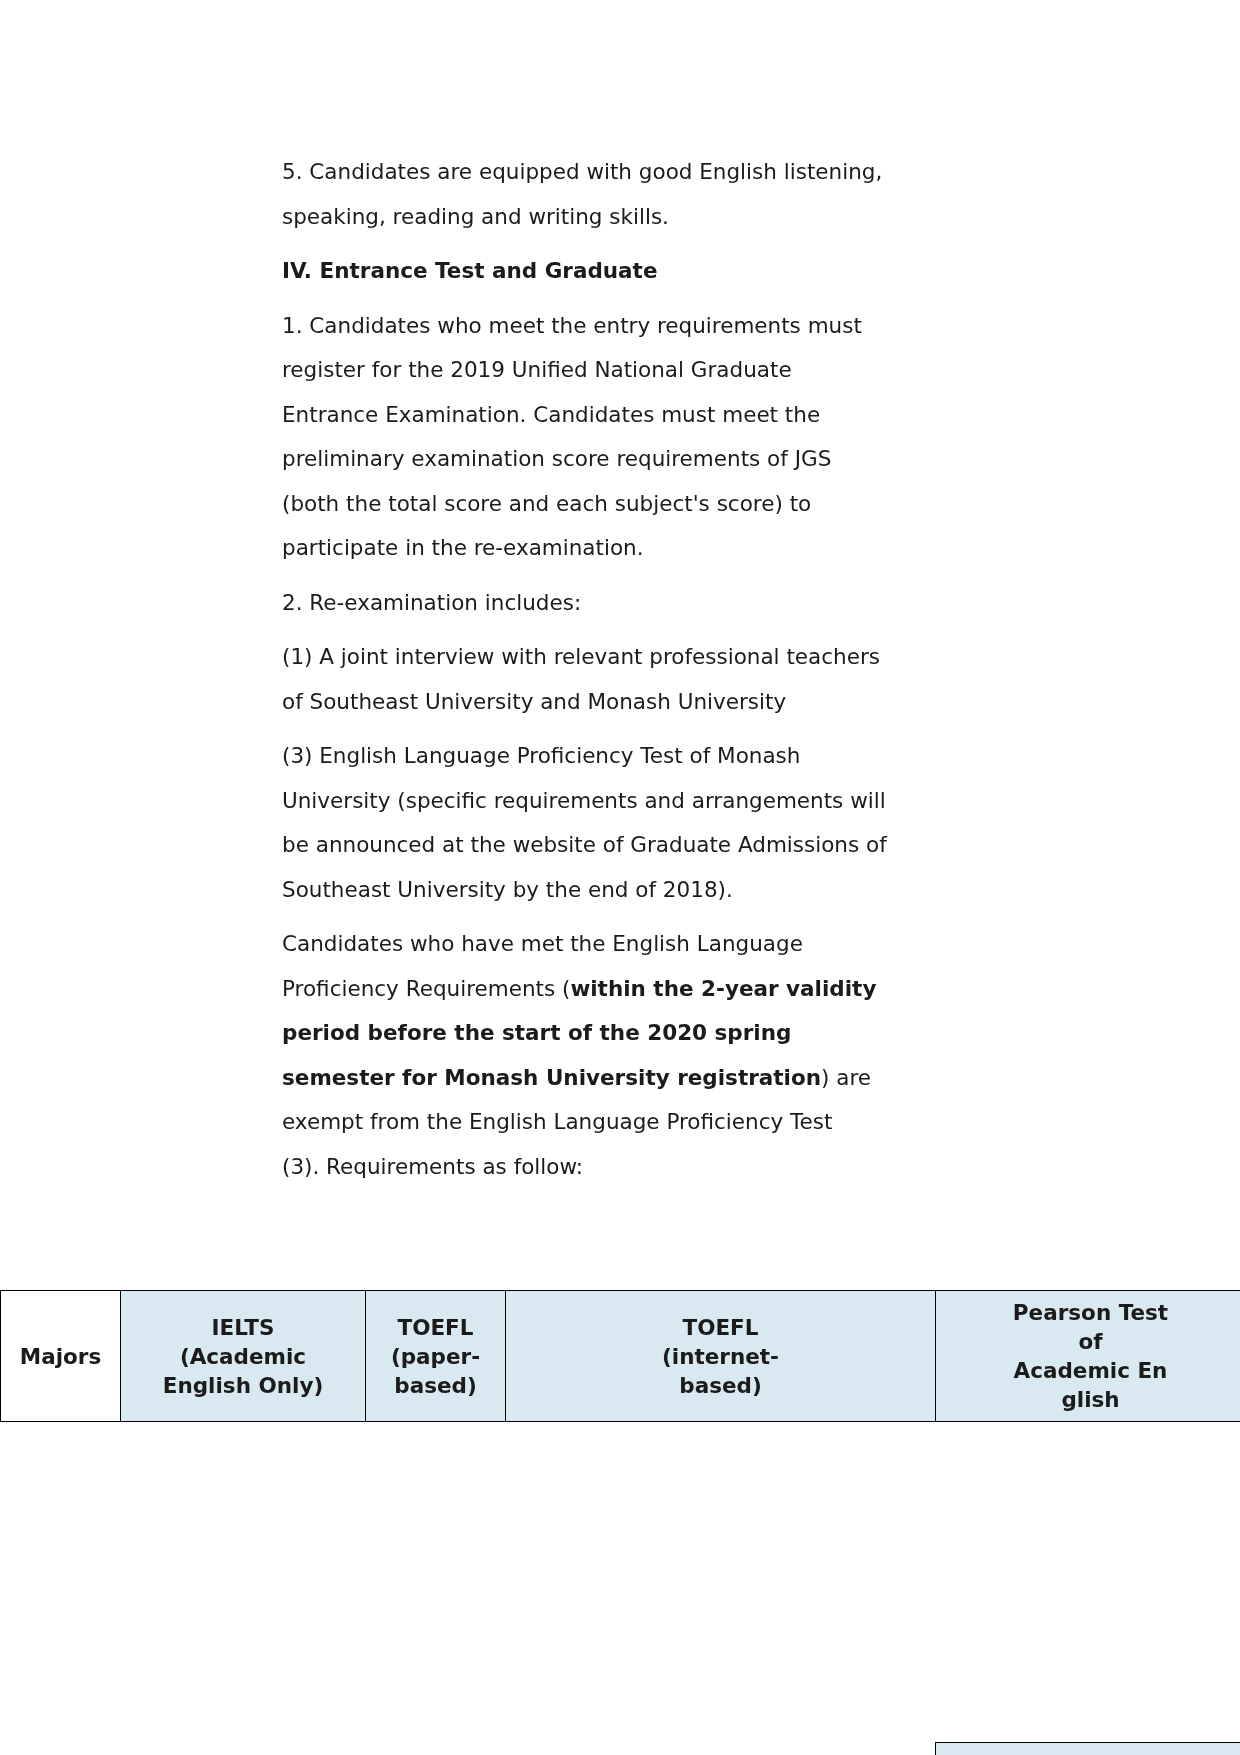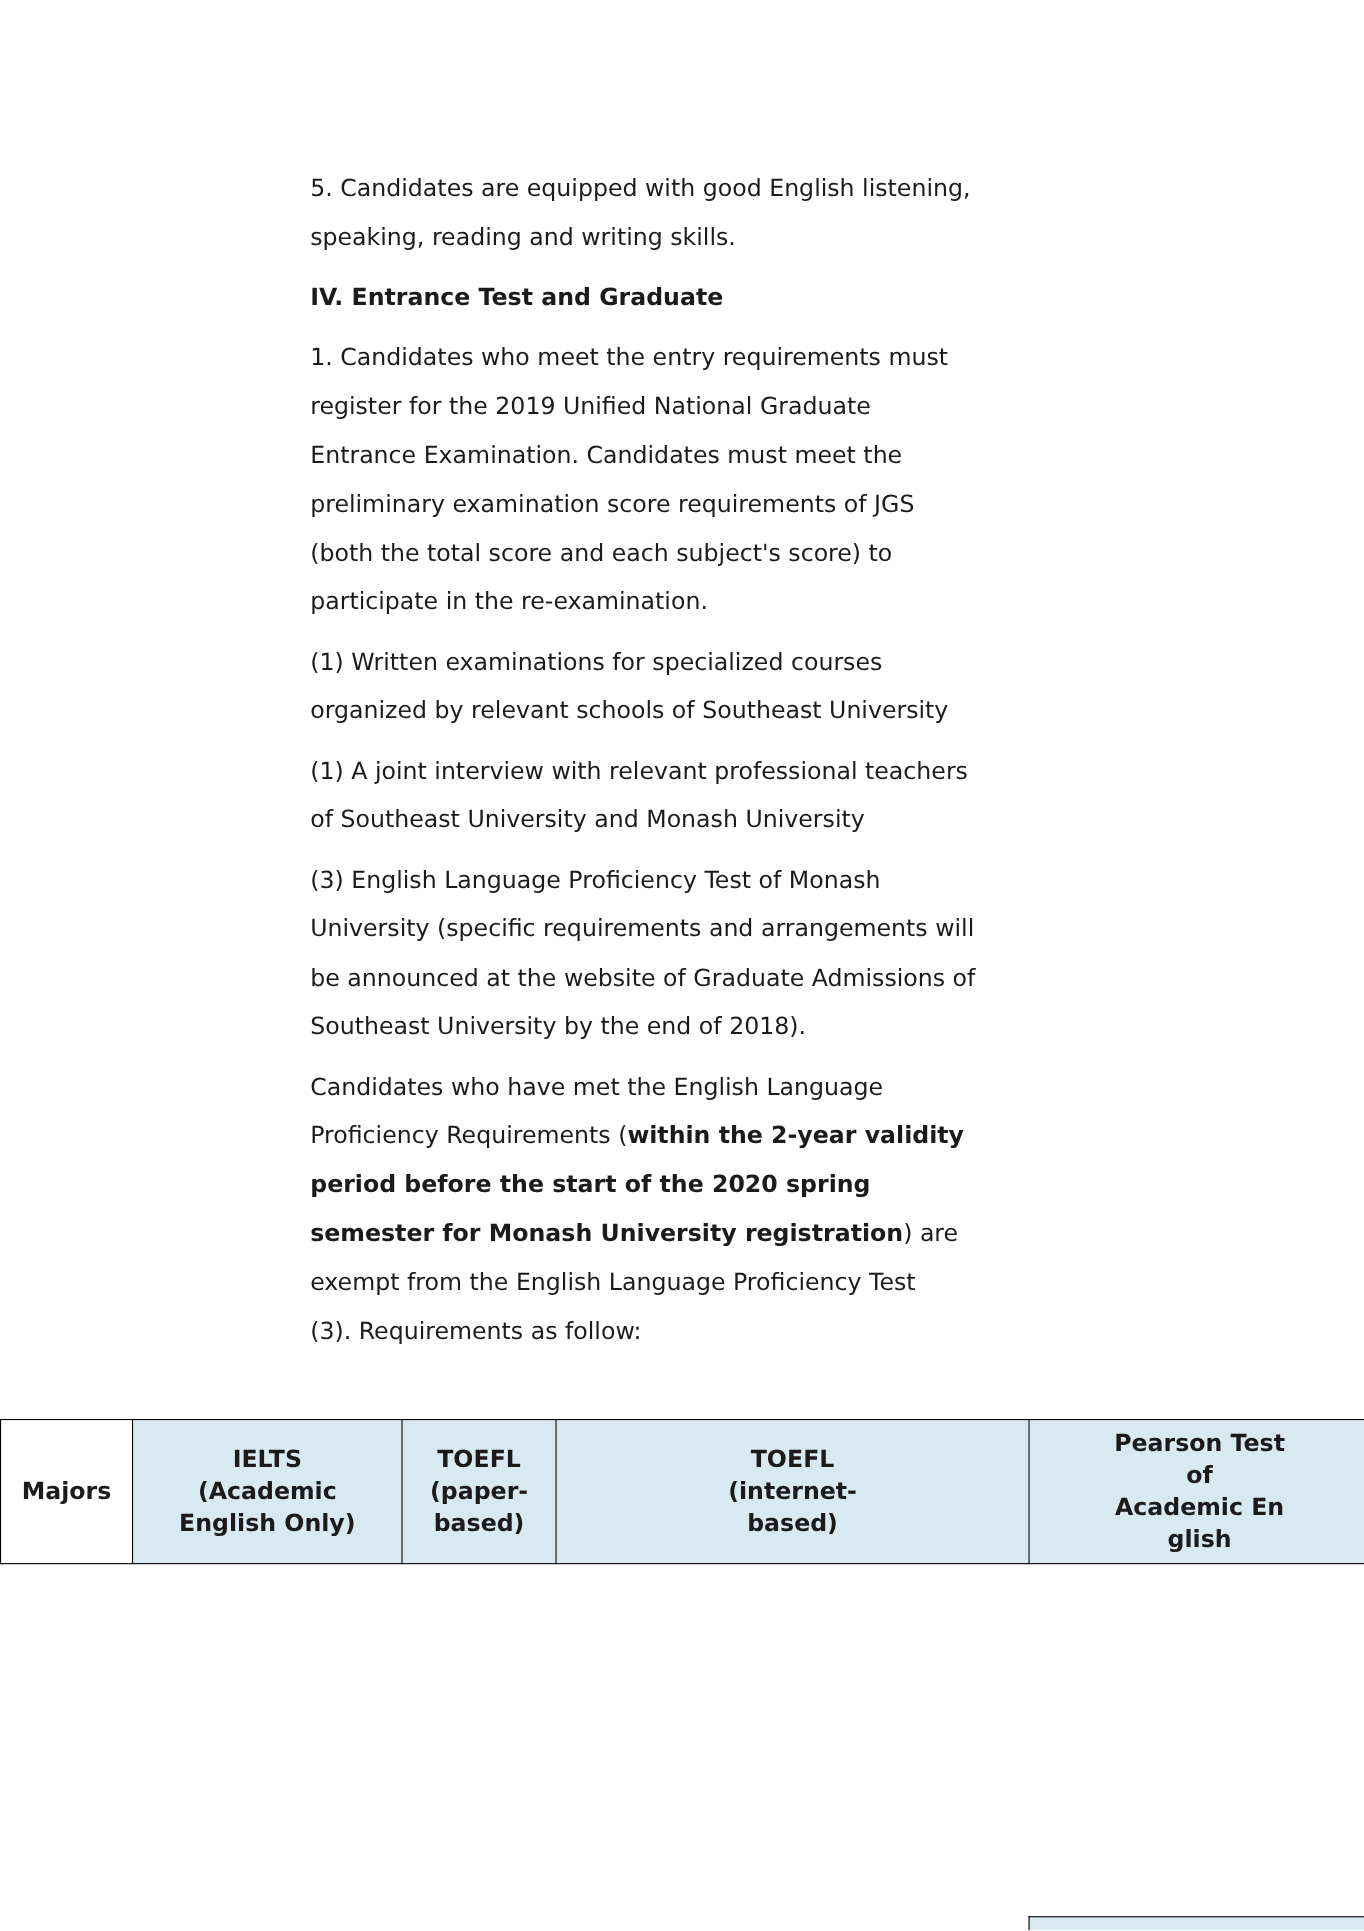--- a/index.html
+++ b/index.html
@@ -87,22 +87,21 @@
   <div class="text-col">
     <p class="para">5. Candidates are equipped with good English listening,
 speaking, reading and writing skills.</p>
     <p class="para heading">IV. Entrance Test and Graduate</p>
     <p class="para">1. Candidates who meet the entry requirements must
 register for the 2019 Unified National Graduate
 Entrance Examination. Candidates must meet the
 preliminary examination score requirements of JGS
 (both the total score and each subject's score) to
 participate in the re-examination.</p>
-    <p class="para">(1) Written examinations for specialized courses
-organized by relevant schools of Southeast University</p>
+    <p class="para">2. Re-examination includes:</p>
     <p class="para">(1) A joint interview with relevant professional teachers
 of Southeast University and Monash University</p>
     <p class="para">(3) English Language Proficiency Test of Monash
 University (specific requirements and arrangements will
 be announced at the website of Graduate Admissions of
 Southeast University by the end of 2018).</p>
     <p class="para"><span>Candidates who have met the English Language
 Proficiency Requirements (</span><span class="bold">within the 2-year validity
 period before the start of the 2020 spring
 semester for Monash University registration</span><span>) are

